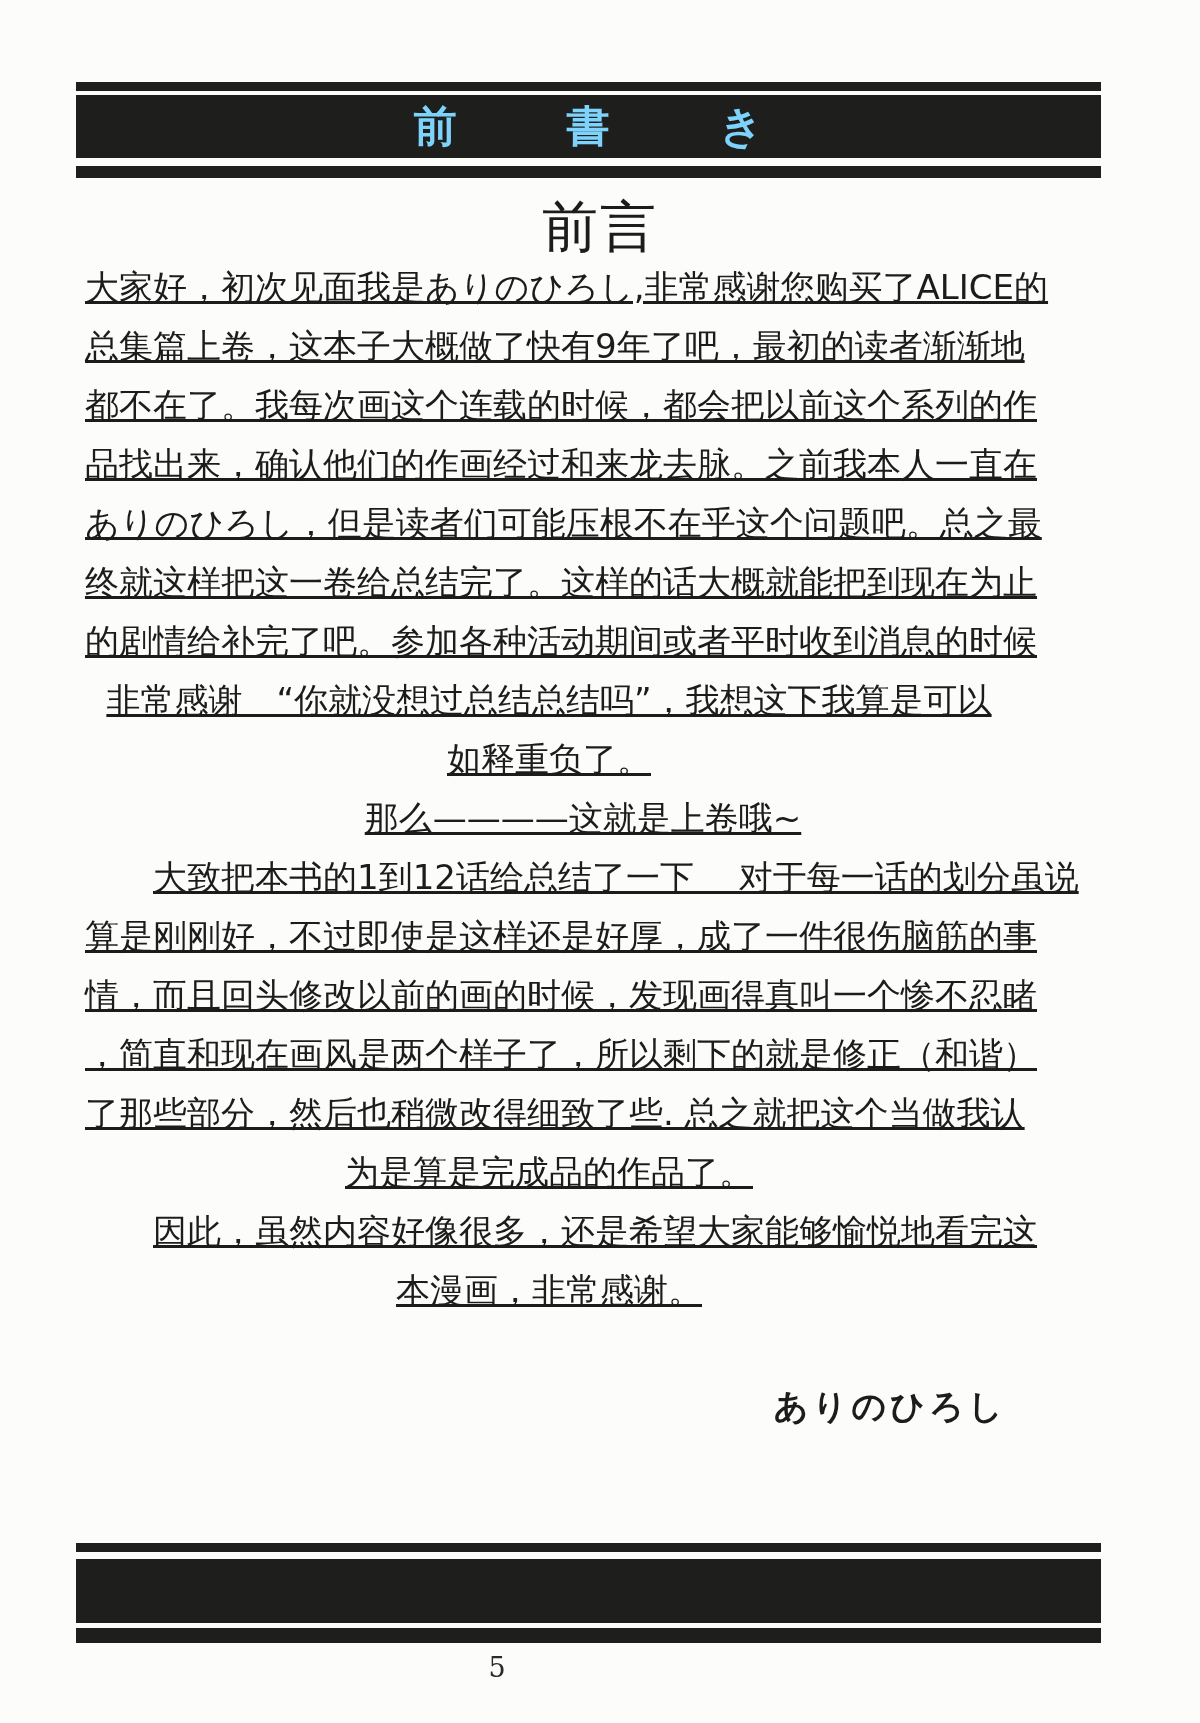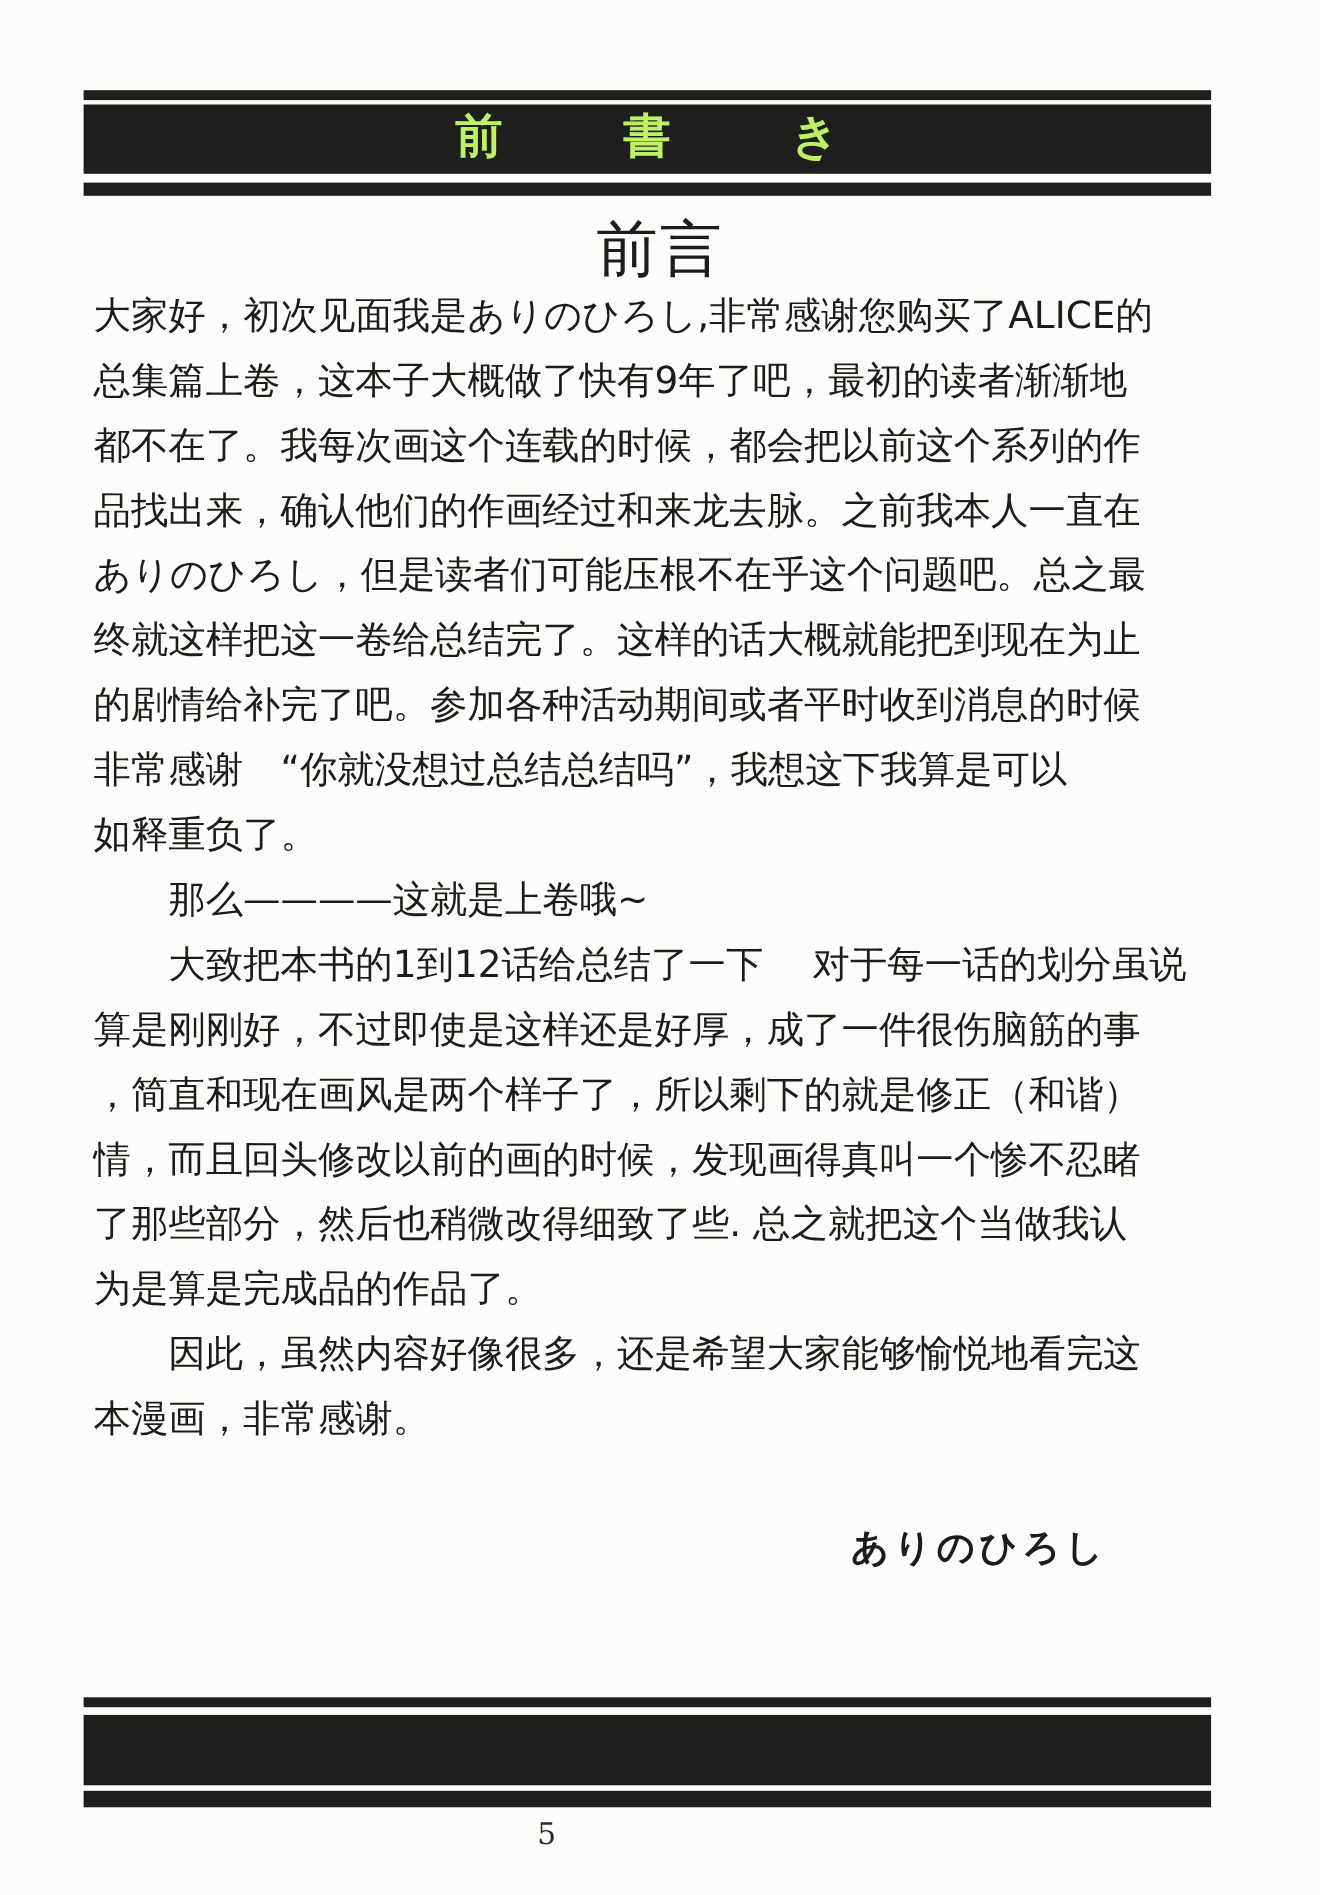--- a/index.html
+++ b/index.html
@@ -26,22 +26,22 @@
   .bar-bot-thin    { top: 1543px; height: 9px;  }
   .bar-bot-thick   { top: 1559px; height: 64px; }
   .bar-bot-under   { top: 1628px; height: 15px; }
   .banner-flex {
     display: flex;
     align-items: center;
     justify-content: center;
     height: 100%;
   }
   .banner-text {
-    color: #bef264;
-    font-family: Liberation Mono, monospace;
+    color: #7dd3fc;
+    font-family: Liberation Sans, sans-serif;
     font-size: 43px;
     font-weight: bold;
     letter-spacing: 2.55em;
     margin-right: -2.55em;
     white-space: nowrap;
     line-height: 1;
   }
   
   .preface-title {
     position: absolute;
@@ -56,21 +56,22 @@
   }
   
   .body-text {
     position: absolute;
     top: 258px;
     left: 85px;
     width: 928px;
     font-size: 34px;
     line-height: 59px;
     letter-spacing: 0px;
-    text-align: left;
+    text-align: center;
+    text-decoration: underline;
   }
   .body-line { height: 59px; white-space: nowrap; }
   .body-line.indent { padding-left: 68px; }
   
   .signature {
     position: absolute;
     top: 1374px;
     right: 193px;
     font-family: "DejaVu Serif", "Liberation Serif", serif;
     font-size: 34px;
@@ -124,23 +125,23 @@
       <div class="body-line">非常感谢　“你就没想过总结总结吗”，我想这下我算是可以</div>
 
       <div class="body-line">如释重负了。</div>
 
       <div class="body-line indent">那么————这就是上卷哦~</div>
 
       <div class="body-line indent">大致把本书的1到12话给总结了一下　 对于每一话的划分虽说</div>
 
       <div class="body-line">算是刚刚好，不过即使是这样还是好厚，成了一件很伤脑筋的事</div>
 
+      <div class="body-line">情，而且回头修改以前的画的时候，发现画得真叫一个惨不忍睹</div>
+
       <div class="body-line">，简直和现在画风是两个样子了，所以剩下的就是修正（和谐）</div>
-
-      <div class="body-line">情，而且回头修改以前的画的时候，发现画得真叫一个惨不忍睹</div>
 
       <div class="body-line">了那些部分，然后也稍微改得细致了些. 总之就把这个当做我认</div>
 
       <div class="body-line">为是算是完成品的作品了。</div>
 
       <div class="body-line indent">因此，虽然内容好像很多，还是希望大家能够愉悦地看完这</div>
 
       <div class="body-line">本漫画，非常感谢。</div>
     </div>
 

